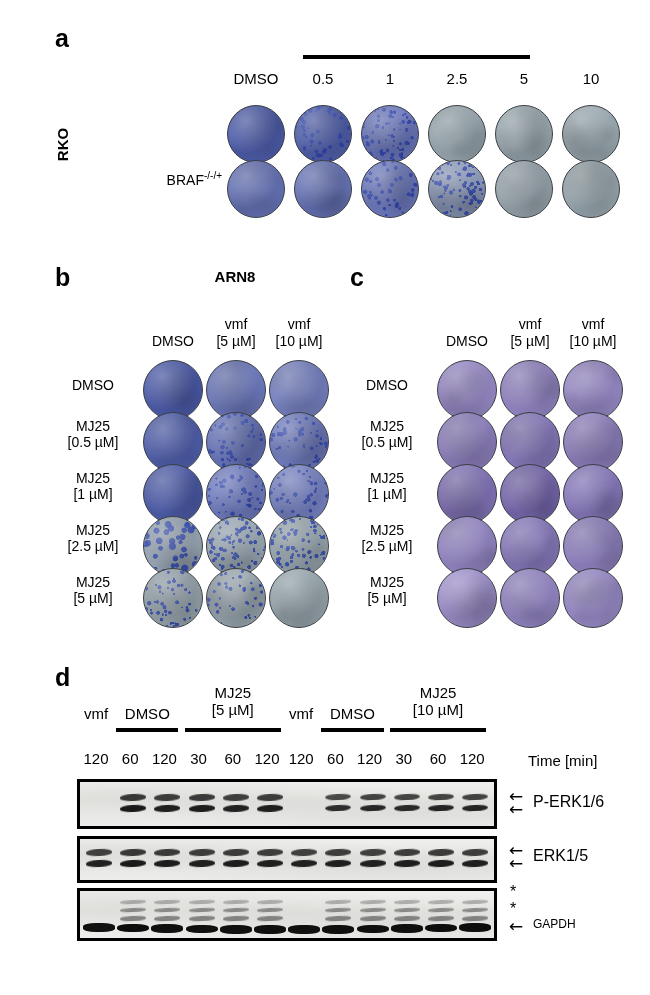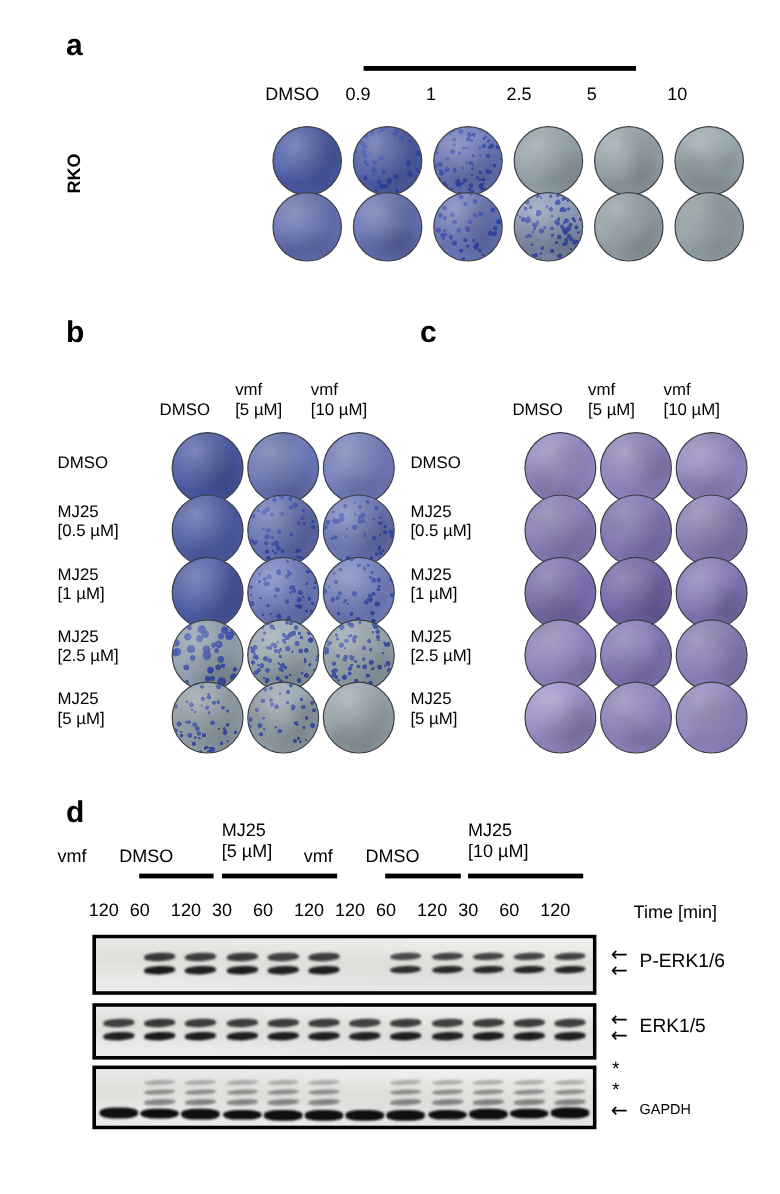--- a/index.html
+++ b/index.html
@@ -3,21 +3,21 @@
 <meta charset="utf-8">
 <style>
   html,body{margin:0;padding:0;background:#ffffff;}
   body{width:650px;height:995px;position:relative;font-family:"Liberation Sans",sans-serif;color:#000;overflow:hidden;}
   .fig{position:absolute;inset:0;}
   .abs{position:absolute;}
 
   .panel-letter{font-weight:bold;font-size:25px;line-height:1;font-family:"Liberation Sans",sans-serif;}
   .hdr-title{font-weight:bold;font-size:15px;text-align:center;}
   .lbl{font-size:14px;white-space:nowrap;}
-  .lbl-c{font-size:14px;text-align:left;white-space:nowrap;}
+  .lbl-c{font-size:14px;text-align:center;white-space:nowrap;}
   .lbl-r{font-size:14px;text-align:right;white-space:nowrap;}
 
   
   .well{position:absolute;border-radius:50%;border:1.4px solid #3b3f43;box-sizing:border-box;overflow:hidden;}
   .well .sheen{position:absolute;inset:0;border-radius:50%;
       background:radial-gradient(circle at 32% 26%, rgba(255,255,255,.30), rgba(255,255,255,0) 58%),
                  radial-gradient(circle at 70% 80%, rgba(0,0,0,.10), rgba(0,0,0,0) 60%);}
   .well .spots{position:absolute;inset:0;border-radius:50%;}
 
   
@@ -42,31 +42,34 @@
 
 <div class="fig">
 
   <div class="abs panel-letter" style="left:55px;top:26px;">a</div>
 
 
   <div class="rule" style="left:303px;top:55px;width:227px;height:4px;"></div>
 
   <div id="a-colheads">
       <div class="abs lbl-c" style="left: 221px; top: 70px; width: 70px; font-size: 15px;">DMSO</div>
-      <div class="abs lbl-c" style="left: 288px; top: 70px; width: 70px; font-size: 15px;">0.9</div>
+      <div class="abs lbl-c" style="left: 288px; top: 70px; width: 70px; font-size: 15px;">0.5</div>
       <div class="abs lbl-c" style="left: 355px; top: 70px; width: 70px; font-size: 15px;">1</div>
       <div class="abs lbl-c" style="left: 422px; top: 70px; width: 70px; font-size: 15px;">2.5</div>
       <div class="abs lbl-c" style="left: 489px; top: 70px; width: 70px; font-size: 15px;">5</div>
       <div class="abs lbl-c" style="left: 556px; top: 70px; width: 70px; font-size: 15px;">10</div>
     </div>
 
   <div class="abs" style="left:50px;top:110px;width:26px;height:80px;">
     <div style="position:absolute;left:-28px;top:26px;width:80px;text-align:center;font-weight:bold;font-size:15px;transform:rotate(-90deg);">RKO</div>
   </div>
 
+  <div class="abs lbl-r" style="left:60px;top:170px;width:162px;">
+    <span>BRAF</span><span class="sup">-/-/+</span>
+  </div>
 
   <div id="a-wells">
       <div class="well" style="left: 227px; top: 105px; width: 58px; height: 58px; background: rgb(78, 93, 170);">
         <div class="spots" style="background: radial-gradient(circle at 81.1% 45.5%, rgba(0, 0, 0, 0.063) 0px, rgba(0, 0, 0, 0) 26px), radial-gradient(circle at 6.2% 3.7%, rgba(0, 0, 0, 0.063) 0px, rgba(0, 0, 0, 0) 22px), radial-gradient(circle at 17.8% 87.1%, rgba(0, 0, 0, 0.067) 0px, rgba(0, 0, 0, 0) 16px), radial-gradient(circle at 47.3% 76.1%, rgba(0, 0, 0, 0.043) 0px, rgba(0, 0, 0, 0) 17px), radial-gradient(circle at 79.3% 78.7%, rgba(0, 0, 0, 0.035) 0px, rgba(0, 0, 0, 0) 11px), radial-gradient(circle at 98.2% 30.5%, rgba(0, 0, 0, 0.035) 0px, rgba(0, 0, 0, 0) 10px), radial-gradient(circle at 5.3% 24.4%, rgba(0, 0, 0, 0.04) 0px, rgba(0, 0, 0, 0) 11px), radial-gradient(circle at 77.4% 25%, rgba(0, 0, 0, 0.07) 0px, rgba(0, 0, 0, 0) 28px), radial-gradient(circle at 95.6% 31.5%, rgba(0, 0, 0, 0.035) 0px, rgba(0, 0, 0, 0) 11px), radial-gradient(circle at 24.6% 82.7%, rgba(0, 0, 0, 0.03) 0px, rgba(0, 0, 0, 0) 30px), radial-gradient(circle at 90.6% 12.7%, rgba(0, 0, 0, 0.047) 0px, rgba(0, 0, 0, 0) 28px), radial-gradient(circle at 61% 31.8%, rgba(0, 0, 0, 0.043) 0px, rgba(0, 0, 0, 0) 29px), radial-gradient(circle at 66.9% 55.1%, rgba(0, 0, 0, 0.03) 0px, rgba(0, 0, 0, 0) 26px), radial-gradient(circle at 41.7% 37.2%, rgba(0, 0, 0, 0.06) 0px, rgba(0, 0, 0, 0) 22px), radial-gradient(circle at 18.1% 1.9%, rgba(0, 0, 0, 0.05) 0px, rgba(0, 0, 0, 0) 32px), radial-gradient(circle at 63.5% 0.1%, rgba(0, 0, 0, 0.075) 0px, rgba(0, 0, 0, 0) 26px); opacity: 0.75;"></div>
         <div class="sheen"></div>
       </div>
       <div class="well" style="left: 294px; top: 105px; width: 58px; height: 58px; background: rgb(83, 98, 173);">
         <div class="spots" style="background: radial-gradient(circle at 51.3% 16.7%, rgba(0, 0, 0, 0.043) 0px, rgba(0, 0, 0, 0) 26px), radial-gradient(circle at 26.3% 73.8%, rgba(0, 0, 0, 0.043) 0px, rgba(0, 0, 0, 0) 29px), radial-gradient(circle at 99.2% 40.4%, rgba(0, 0, 0, 0.063) 0px, rgba(0, 0, 0, 0) 20px), radial-gradient(circle at 46.3% 22.4%, rgba(0, 0, 0, 0.08) 0px, rgba(0, 0, 0, 0) 19px), radial-gradient(circle at 18.2% 90%, rgba(0, 0, 0, 0.06) 0px, rgba(0, 0, 0, 0) 22px), radial-gradient(circle at 69.4% 34.5%, rgba(0, 0, 0, 0.055) 0px, rgba(0, 0, 0, 0) 28px), radial-gradient(circle at 71.2% 6.6%, rgba(0, 0, 0, 0.047) 0px, rgba(0, 0, 0, 0) 14px), radial-gradient(circle at 87.3% 31.2%, rgba(0, 0, 0, 0.063) 0px, rgba(0, 0, 0, 0) 24px), radial-gradient(circle at 81.3% 5%, rgba(0, 0, 0, 0.08) 0px, rgba(0, 0, 0, 0) 15px), radial-gradient(circle at 11.8% 40.6%, rgba(0, 0, 0, 0.043) 0px, rgba(0, 0, 0, 0) 19px), radial-gradient(circle at 50% 90.1%, rgba(0, 0, 0, 0.063) 0px, rgba(0, 0, 0, 0) 25px), radial-gradient(circle at 86.2% 70.6%, rgba(0, 0, 0, 0.075) 0px, rgba(0, 0, 0, 0) 22px), radial-gradient(circle at 13.1% 38.3%, rgba(0, 0, 0, 0.055) 0px, rgba(0, 0, 0, 0) 15px), radial-gradient(circle at 45.3% 52%, rgba(0, 0, 0, 0.055) 0px, rgba(0, 0, 0, 0) 16px), radial-gradient(circle at 62% 19.2%, rgba(0, 0, 0, 0.067) 0px, rgba(0, 0, 0, 0) 25px), radial-gradient(circle at 6.8% 26.7%, rgba(0, 0, 0, 0.04) 0px, rgba(0, 0, 0, 0) 15px); opacity: 0.75;"></div>
         <div class="spots" style="background: radial-gradient(circle at 37.7% 80.9%, rgba(46, 66, 165, 0.85) 1.61px, rgba(0, 0, 0, 0) 2.01px), radial-gradient(circle at 7% 83.2%, rgba(46, 66, 165, 0.85) 1.21px, rgba(0, 0, 0, 0) 1.51px), radial-gradient(circle at 96.1% 80.6%, rgba(46, 66, 165, 0.85) 1.27px, rgba(0, 0, 0, 0) 1.59px), radial-gradient(circle at 52.2% 81.4%, rgba(46, 66, 165, 0.85) 1.86px, rgba(0, 0, 0, 0) 2.33px), radial-gradient(circle at 59% 9.7%, rgba(46, 66, 165, 0.85) 1px, rgba(0, 0, 0, 0) 1.25px), radial-gradient(circle at 62.8% 73.1%, rgba(46, 66, 165, 0.85) 1.62px, rgba(0, 0, 0, 0) 2.03px), radial-gradient(circle at 14.2% 37.4%, rgba(46, 66, 165, 0.85) 1.99px, rgba(0, 0, 0, 0) 2.49px), radial-gradient(circle at 28.5% 70.6%, rgba(46, 66, 165, 0.85) 0.99px, rgba(0, 0, 0, 0) 1.24px), radial-gradient(circle at 20.1% 55.6%, rgba(46, 66, 165, 0.85) 1.15px, rgba(0, 0, 0, 0) 1.44px), radial-gradient(circle at 16.6% 51.4%, rgba(46, 66, 165, 0.85) 1.48px, rgba(0, 0, 0, 0) 1.85px), radial-gradient(circle at 18.8% 13.8%, rgba(46, 66, 165, 0.85) 1.76px, rgba(0, 0, 0, 0) 2.2px), radial-gradient(circle at 95.9% 39.2%, rgba(46, 66, 165, 0.85) 1.84px, rgba(0, 0, 0, 0) 2.3px), radial-gradient(circle at 1.9% 36.4%, rgba(46, 66, 165, 0.85) 1.22px, rgba(0, 0, 0, 0) 1.52px), radial-gradient(circle at 17% 76.6%, rgba(46, 66, 165, 0.85) 1.48px, rgba(0, 0, 0, 0) 1.85px), radial-gradient(circle at 2.8% 76%, rgba(46, 66, 165, 0.85) 1.22px, rgba(0, 0, 0, 0) 1.52px), radial-gradient(circle at 88.6% 5.6%, rgba(46, 66, 165, 0.85) 1.88px, rgba(0, 0, 0, 0) 2.35px), radial-gradient(circle at 82.4% 21.3%, rgba(46, 66, 165, 0.85) 1.5px, rgba(0, 0, 0, 0) 1.88px), radial-gradient(circle at 75.4% 5.8%, rgba(46, 66, 165, 0.85) 1.05px, rgba(0, 0, 0, 0) 1.31px), radial-gradient(circle at 80.7% 51.1%, rgba(46, 66, 165, 0.85) 1.22px, rgba(0, 0, 0, 0) 1.52px), radial-gradient(circle at 94.3% 12.7%, rgba(46, 66, 165, 0.85) 1.98px, rgba(0, 0, 0, 0) 2.48px), radial-gradient(circle at 23.9% 39.5%, rgba(46, 66, 165, 0.85) 0.98px, rgba(0, 0, 0, 0) 1.23px), radial-gradient(circle at 29.6% 63.3%, rgba(46, 66, 165, 0.85) 1.88px, rgba(0, 0, 0, 0) 2.35px), radial-gradient(circle at 61.4% 12%, rgba(46, 66, 165, 0.85) 1.54px, rgba(0, 0, 0, 0) 1.93px), radial-gradient(circle at 41.1% 88%, rgba(46, 66, 165, 0.85) 1.99px, rgba(0, 0, 0, 0) 2.49px), radial-gradient(circle at 98.5% 17.9%, rgba(46, 66, 165, 0.85) 1.87px, rgba(0, 0, 0, 0) 2.34px), radial-gradient(circle at 91.9% 76.3%, rgba(46, 66, 165, 0.85) 0.96px, rgba(0, 0, 0, 0) 1.2px), radial-gradient(circle at 82.6% 68.7%, rgba(46, 66, 165, 0.85) 1.93px, rgba(0, 0, 0, 0) 2.41px), radial-gradient(circle at 16.5% 28.9%, rgba(46, 66, 165, 0.85) 1.83px, rgba(0, 0, 0, 0) 2.29px), radial-gradient(circle at 37.4% 8.1%, rgba(46, 66, 165, 0.85) 0.9px, rgba(0, 0, 0, 0) 1.13px), radial-gradient(circle at 27.3% 8.6%, rgba(46, 66, 165, 0.85) 1.95px, rgba(0, 0, 0, 0) 2.44px), radial-gradient(circle at 94.2% 63.3%, rgba(46, 66, 165, 0.85) 1.59px, rgba(0, 0, 0, 0) 1.99px), radial-gradient(circle at 80.5% 54.8%, rgba(46, 66, 165, 0.85) 1.77px, rgba(0, 0, 0, 0) 2.21px), radial-gradient(circle at 48.3% 0.6%, rgba(46, 66, 165, 0.85) 1.08px, rgba(0, 0, 0, 0) 1.35px), radial-gradient(circle at 90.2% 3.2%, rgba(46, 66, 165, 0.85) 0.99px, rgba(0, 0, 0, 0) 1.24px), radial-gradient(circle at 63.9% 95%, rgba(46, 66, 165, 0.85) 1.59px, rgba(0, 0, 0, 0) 1.99px), radial-gradient(circle at 16.9% 73.9%, rgba(46, 66, 165, 0.85) 1.42px, rgba(0, 0, 0, 0) 1.77px), radial-gradient(circle at 42% 3.6%, rgba(46, 66, 165, 0.85) 1.87px, rgba(0, 0, 0, 0) 2.34px), radial-gradient(circle at 40.7% 45.6%, rgba(46, 66, 165, 0.85) 1.83px, rgba(0, 0, 0, 0) 2.29px), radial-gradient(circle at 70.4% 16%, rgba(46, 66, 165, 0.85) 1.88px, rgba(0, 0, 0, 0) 2.35px), radial-gradient(circle at 47.8% 87.7%, rgba(46, 66, 165, 0.85) 1.38px, rgba(0, 0, 0, 0) 1.72px), radial-gradient(circle at 53.3% 78.6%, rgba(46, 66, 165, 0.85) 1.81px, rgba(0, 0, 0, 0) 2.26px), radial-gradient(circle at 83.2% 8.8%, rgba(46, 66, 165, 0.85) 1.46px, rgba(0, 0, 0, 0) 1.82px), radial-gradient(circle at 62.8% 5.7%, rgba(46, 66, 165, 0.85) 1.69px, rgba(0, 0, 0, 0) 2.11px), radial-gradient(circle at 44.3% 89.1%, rgba(46, 66, 165, 0.85) 1.33px, rgba(0, 0, 0, 0) 1.66px), radial-gradient(circle at 85.4% 71%, rgba(46, 66, 165, 0.85) 1.41px, rgba(0, 0, 0, 0) 1.76px), radial-gradient(circle at 31.1% 52.3%, rgba(46, 66, 165, 0.85) 1.92px, rgba(0, 0, 0, 0) 2.4px), radial-gradient(circle at 97% 73%, rgba(46, 66, 165, 0.85) 1.13px, rgba(0, 0, 0, 0) 1.41px), radial-gradient(circle at 81% 89.9%, rgba(46, 66, 165, 0.85) 0.83px, rgba(0, 0, 0, 0) 1.04px), radial-gradient(circle at 44.4% 65.7%, rgba(46, 66, 165, 0.85) 1.69px, rgba(0, 0, 0, 0) 2.11px), radial-gradient(circle at 32.6% 93.7%, rgba(46, 66, 165, 0.85) 1.24px, rgba(0, 0, 0, 0) 1.55px), radial-gradient(circle at 44.3% 87.4%, rgba(46, 66, 165, 0.85) 0.97px, rgba(0, 0, 0, 0) 1.21px), radial-gradient(circle at 12.5% 23.7%, rgba(46, 66, 165, 0.85) 1.87px, rgba(0, 0, 0, 0) 2.34px), radial-gradient(circle at 88.3% 90.8%, rgba(46, 66, 165, 0.85) 1.72px, rgba(0, 0, 0, 0) 2.15px), radial-gradient(circle at 17.4% 43.7%, rgba(46, 66, 165, 0.85) 1.57px, rgba(0, 0, 0, 0) 1.96px), radial-gradient(circle at 99.4% 82.1%, rgba(46, 66, 165, 0.85) 1.78px, rgba(0, 0, 0, 0) 2.23px);"></div>
         <div class="sheen"></div>
@@ -110,20 +113,21 @@
         <div class="spots" style="background: radial-gradient(circle at 81.9% 8.4%, rgba(0, 0, 0, 0.067) 0px, rgba(0, 0, 0, 0) 22px), radial-gradient(circle at 18.6% 54.3%, rgba(0, 0, 0, 0.03) 0px, rgba(0, 0, 0, 0) 24px), radial-gradient(circle at 5.8% 89.3%, rgba(0, 0, 0, 0.055) 0px, rgba(0, 0, 0, 0) 19px), radial-gradient(circle at 70.6% 77.5%, rgba(0, 0, 0, 0.035) 0px, rgba(0, 0, 0, 0) 11px), radial-gradient(circle at 98.9% 22.1%, rgba(0, 0, 0, 0.047) 0px, rgba(0, 0, 0, 0) 28px), radial-gradient(circle at 86.5% 73.7%, rgba(0, 0, 0, 0.08) 0px, rgba(0, 0, 0, 0) 29px), radial-gradient(circle at 57.5% 36.7%, rgba(0, 0, 0, 0.063) 0px, rgba(0, 0, 0, 0) 28px), radial-gradient(circle at 83.8% 50.6%, rgba(0, 0, 0, 0.035) 0px, rgba(0, 0, 0, 0) 22px), radial-gradient(circle at 7.8% 4.1%, rgba(0, 0, 0, 0.04) 0px, rgba(0, 0, 0, 0) 12px), radial-gradient(circle at 34.5% 47.1%, rgba(0, 0, 0, 0.07) 0px, rgba(0, 0, 0, 0) 15px), radial-gradient(circle at 56.7% 20.5%, rgba(0, 0, 0, 0.05) 0px, rgba(0, 0, 0, 0) 17px), radial-gradient(circle at 73.8% 1%, rgba(0, 0, 0, 0.05) 0px, rgba(0, 0, 0, 0) 13px), radial-gradient(circle at 37.9% 99.5%, rgba(0, 0, 0, 0.055) 0px, rgba(0, 0, 0, 0) 24px), radial-gradient(circle at 18.9% 29.5%, rgba(0, 0, 0, 0.07) 0px, rgba(0, 0, 0, 0) 26px), radial-gradient(circle at 58% 87.8%, rgba(0, 0, 0, 0.063) 0px, rgba(0, 0, 0, 0) 27px), radial-gradient(circle at 38.1% 11.5%, rgba(0, 0, 0, 0.08) 0px, rgba(0, 0, 0, 0) 28px); opacity: 0.75;"></div>
         <div class="sheen"></div>
       </div>
       <div class="well" style="left: 562px; top: 160px; width: 58px; height: 58px; background: rgb(153, 167, 174);">
         <div class="spots" style="background: radial-gradient(circle at 53.2% 93.8%, rgba(0, 0, 0, 0.047) 0px, rgba(0, 0, 0, 0) 32px), radial-gradient(circle at 8.4% 13%, rgba(0, 0, 0, 0.067) 0px, rgba(0, 0, 0, 0) 26px), radial-gradient(circle at 85.5% 0.4%, rgba(0, 0, 0, 0.067) 0px, rgba(0, 0, 0, 0) 12px), radial-gradient(circle at 75.5% 12.1%, rgba(0, 0, 0, 0.035) 0px, rgba(0, 0, 0, 0) 25px), radial-gradient(circle at 57.8% 24%, rgba(0, 0, 0, 0.08) 0px, rgba(0, 0, 0, 0) 26px), radial-gradient(circle at 29.4% 82.4%, rgba(0, 0, 0, 0.05) 0px, rgba(0, 0, 0, 0) 30px), radial-gradient(circle at 25.1% 25.7%, rgba(0, 0, 0, 0.043) 0px, rgba(0, 0, 0, 0) 30px), radial-gradient(circle at 12.6% 45.2%, rgba(0, 0, 0, 0.035) 0px, rgba(0, 0, 0, 0) 13px), radial-gradient(circle at 24.7% 16.1%, rgba(0, 0, 0, 0.05) 0px, rgba(0, 0, 0, 0) 32px), radial-gradient(circle at 57.4% 31.8%, rgba(0, 0, 0, 0.047) 0px, rgba(0, 0, 0, 0) 18px), radial-gradient(circle at 85.3% 33.7%, rgba(0, 0, 0, 0.04) 0px, rgba(0, 0, 0, 0) 12px), radial-gradient(circle at 33.8% 31.9%, rgba(0, 0, 0, 0.075) 0px, rgba(0, 0, 0, 0) 16px), radial-gradient(circle at 52.7% 14.8%, rgba(0, 0, 0, 0.055) 0px, rgba(0, 0, 0, 0) 32px), radial-gradient(circle at 63.4% 38.6%, rgba(0, 0, 0, 0.063) 0px, rgba(0, 0, 0, 0) 26px), radial-gradient(circle at 90% 62%, rgba(0, 0, 0, 0.047) 0px, rgba(0, 0, 0, 0) 31px), radial-gradient(circle at 59.1% 10.7%, rgba(0, 0, 0, 0.067) 0px, rgba(0, 0, 0, 0) 13px); opacity: 0.75;"></div>
         <div class="sheen"></div>
       </div>
     </div>
 
   <div class="abs panel-letter" style="left:55px;top:265px;">b</div>
+  <div class="abs hdr-title" style="left:130px;top:268px;width:210px;">ARN8</div>
   <div id="b-colheads">
       <div class="abs" style="left: 133px; top: 316px; width: 80px;">
         <div class="lbl-c" style="height: 17px;"></div>
         <div class="lbl-c">DMSO</div>
       </div>
       <div class="abs" style="left: 196px; top: 316px; width: 80px;">
         <div class="lbl-c" style="height: 17px;">vmf</div>
         <div class="lbl-c">[5 µM]</div>
       </div>
       <div class="abs" style="left: 259px; top: 316px; width: 80px;">

